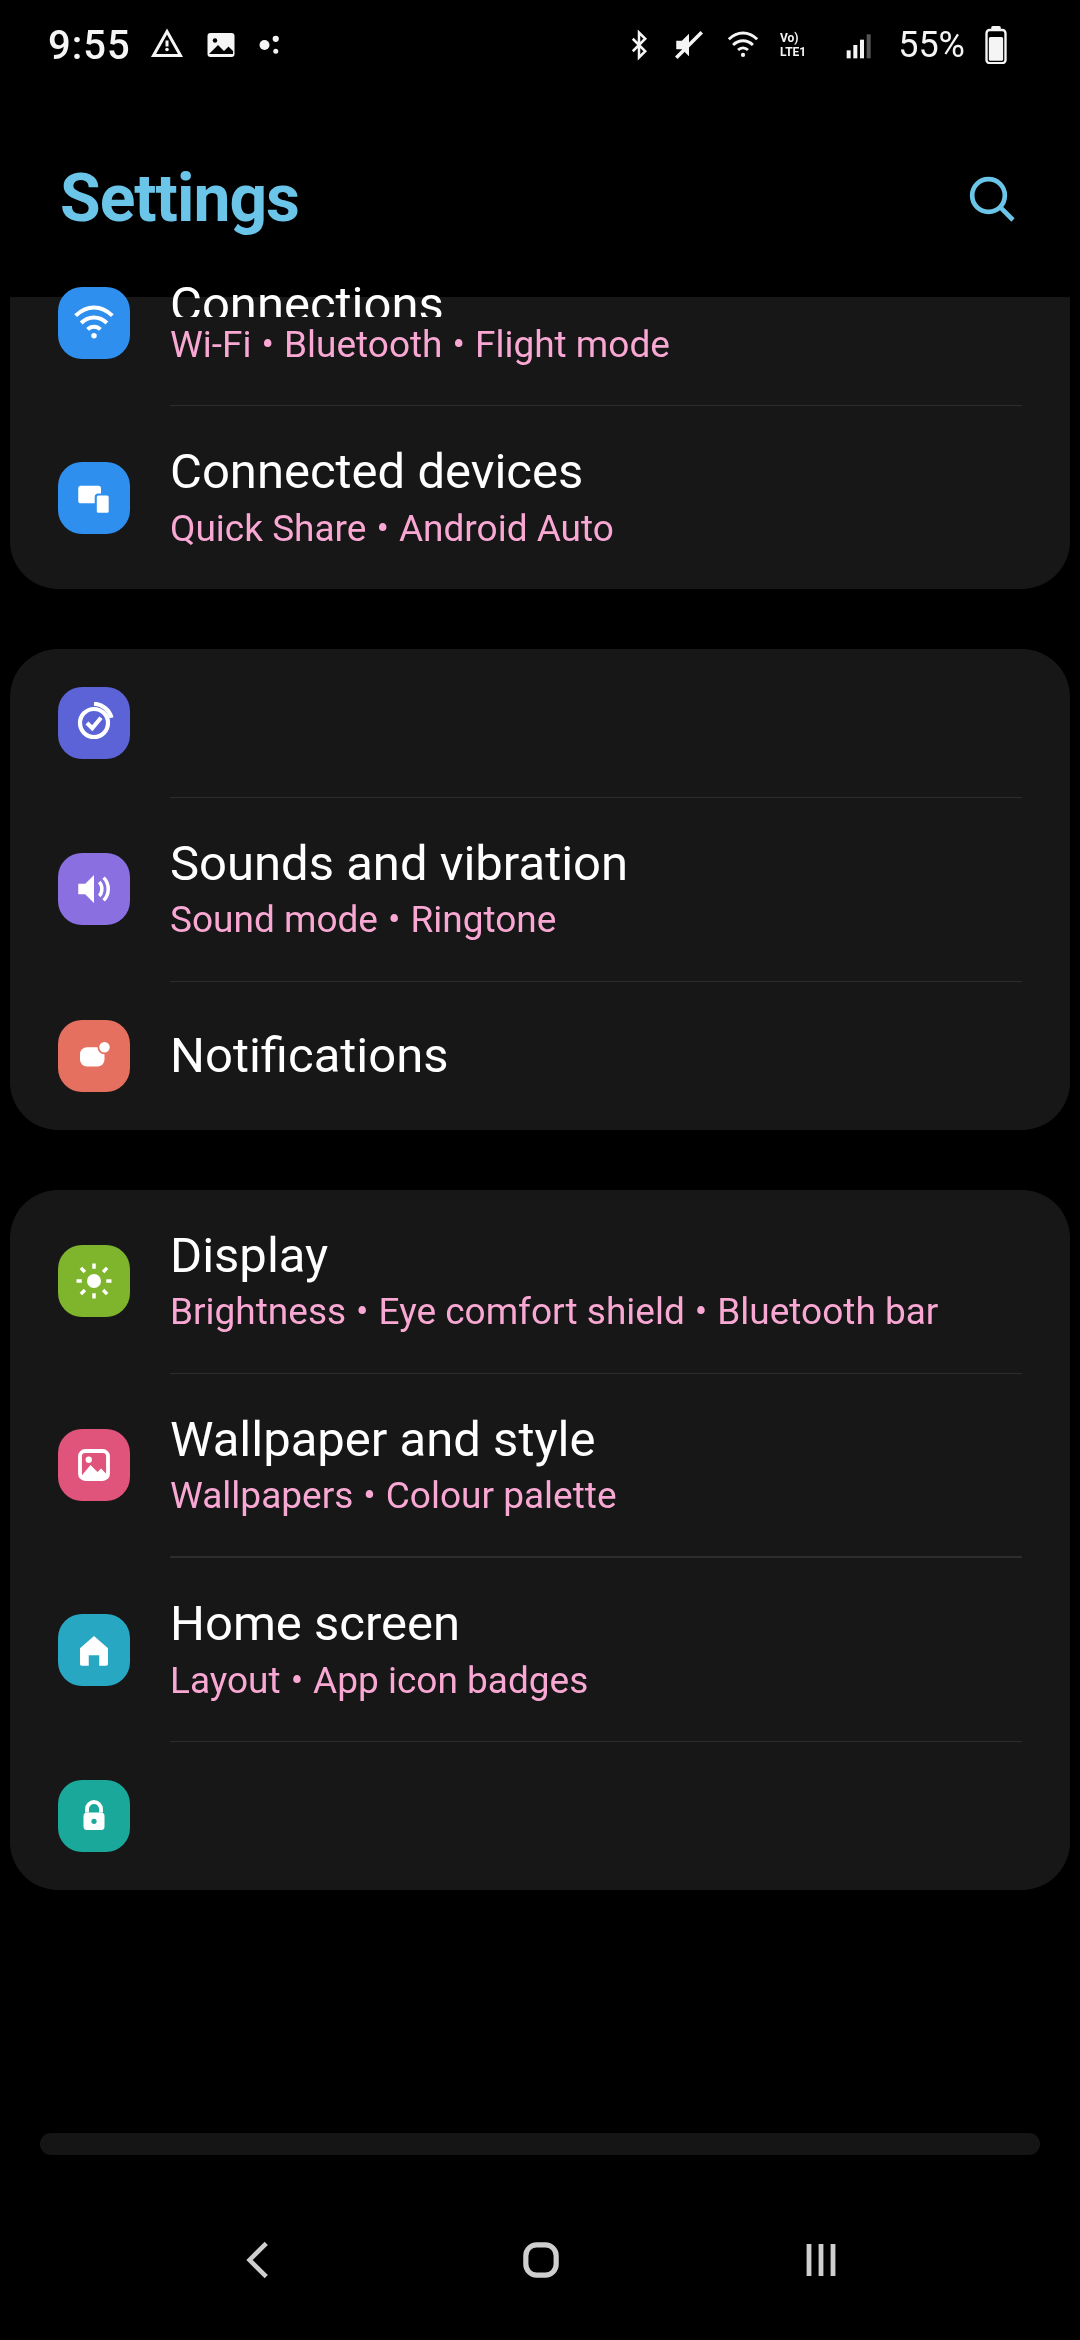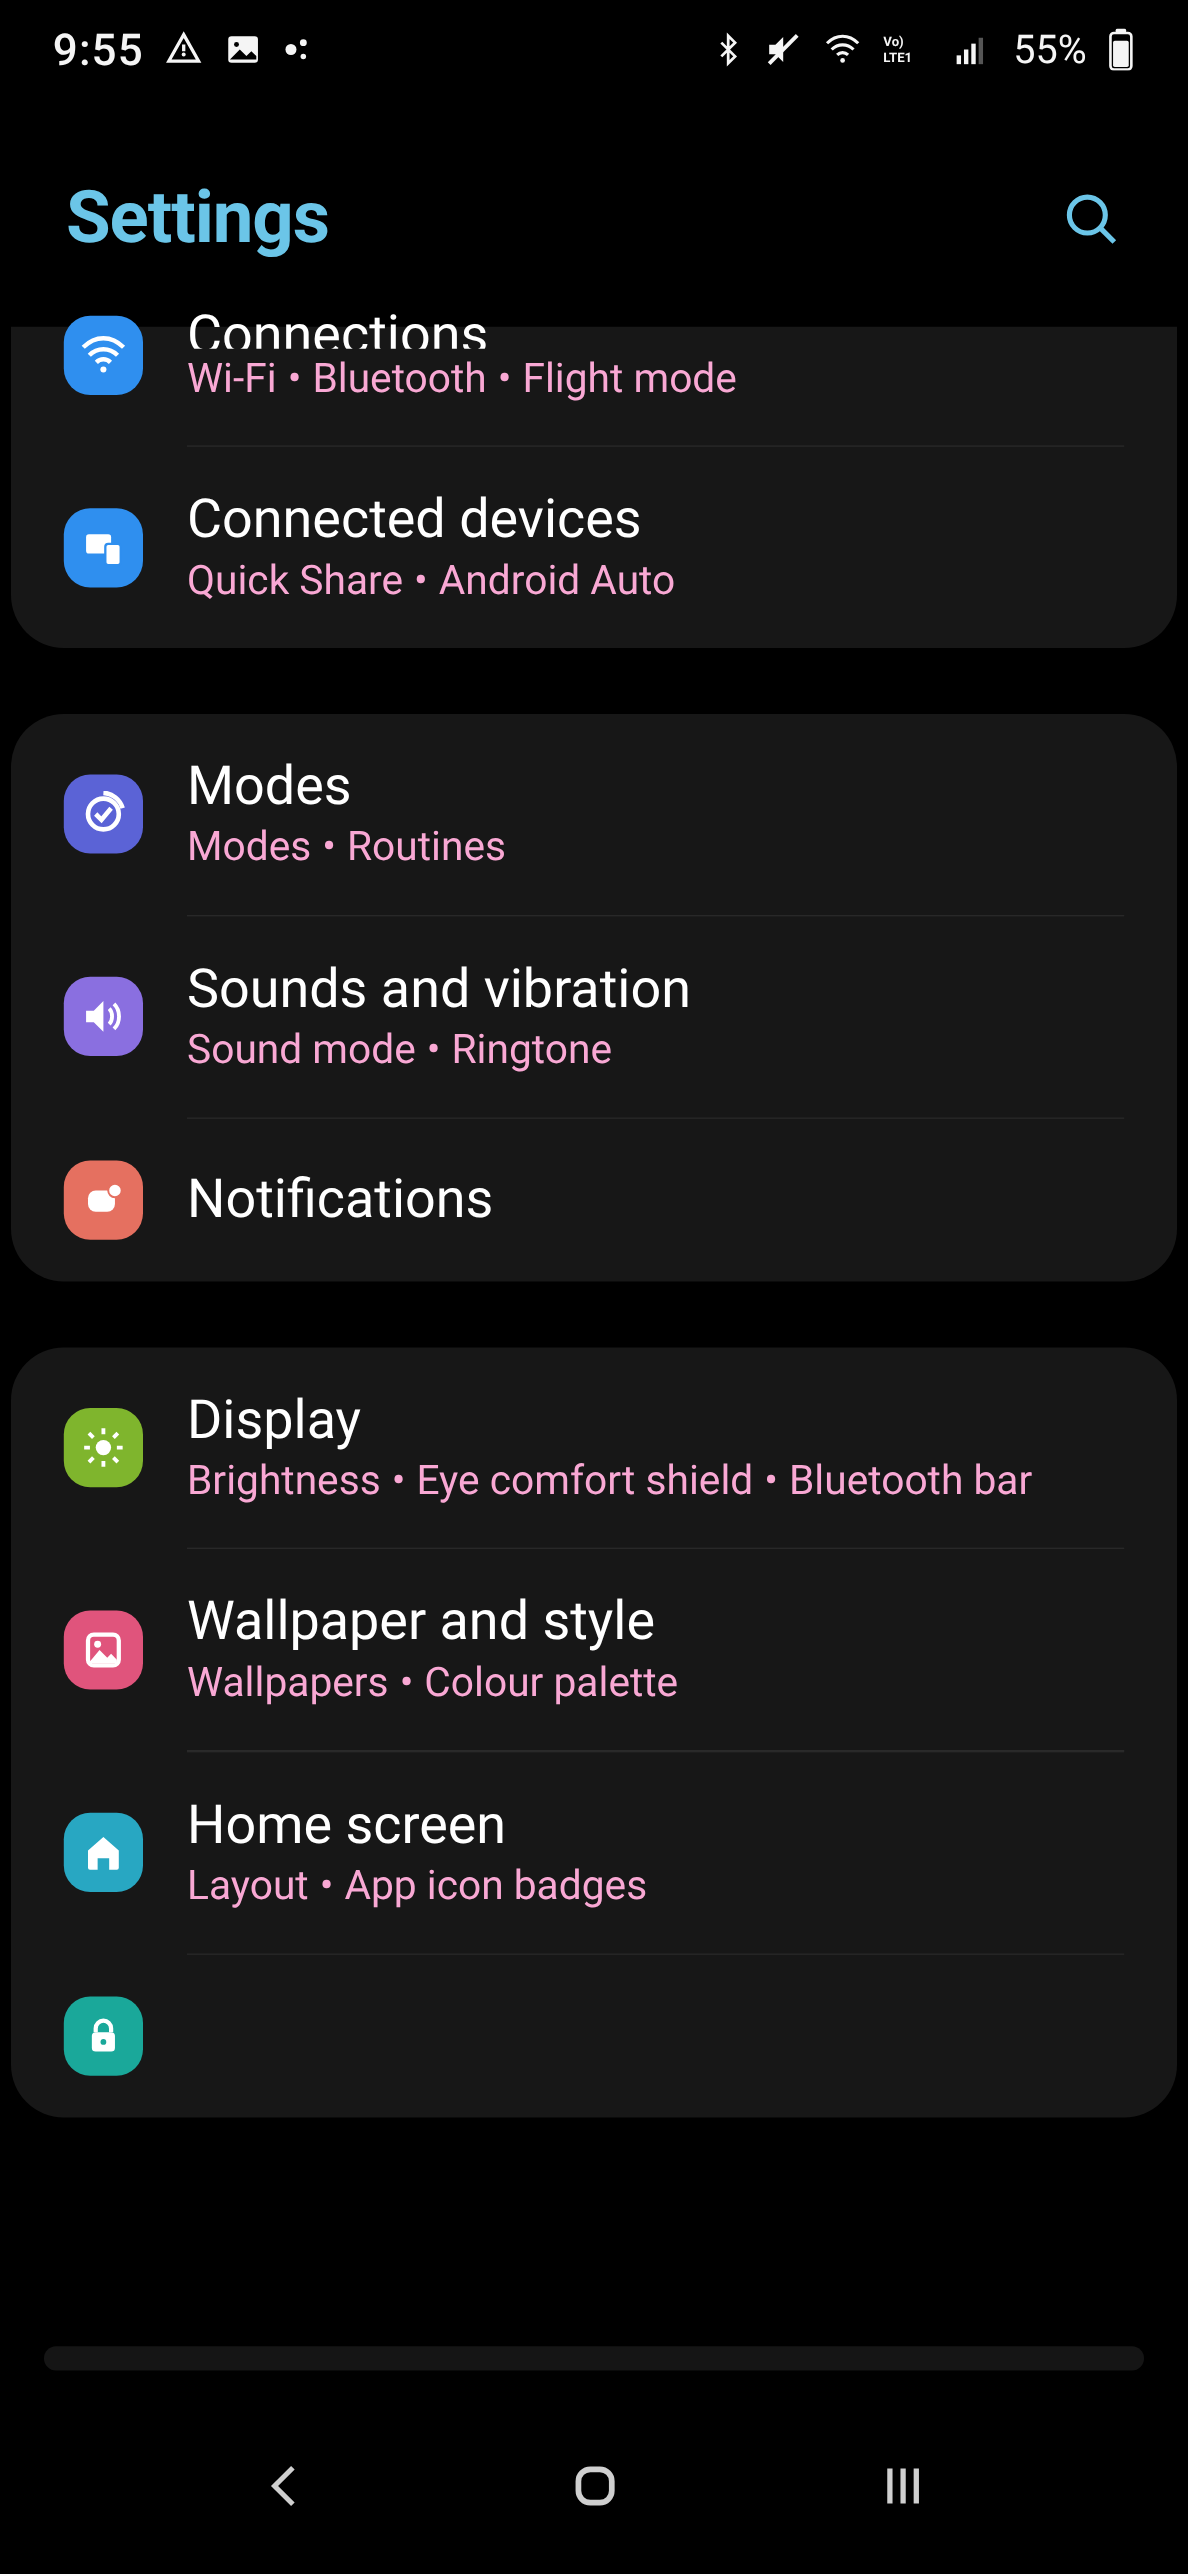--- a/index.html
+++ b/index.html
@@ -11,21 +11,21 @@
     overflow: hidden;
     color: #fff;
   }
 
   
   .status-bar {
     height: 90px;
     display: flex;
     align-items: center;
     justify-content: space-between;
-    padding: 0 48px 0 48px;
+    padding: 0 71px 0 48px;
   }
   .status-left, .status-right {
     display: flex;
     align-items: center;
     gap: 18px;
   }
   .status-time {
     font-size: 40px;
     font-weight: 500;
     color: #f5f5f5;
@@ -264,26 +264,20 @@
   </div>
 
   <div class="group">
     <div class="item">
       <div class="item-icon" style="background:#5b63d6">
         <svg width="42" height="42" viewBox="0 0 24 24" fill="none" stroke="#fff" stroke-width="2.4">
             <circle cx="12" cy="12" r="8"></circle>
             <path d="M8 12 L11 15 L16 9"></path>
             <path d="M12 1 A11 11 0 0 1 22 9"></path>
           </svg>
-      </div>
-      <div class="item-text">
-        <div class="item-title">Modes</div>
-        <div class="item-sub">
-          <span>Modes</span><span class="dot">•</span><span>Routines</span>
-        </div>
       </div>
     </div>
     <div class="divider"></div>
     <div class="item">
       <div class="item-icon" style="background:#8a6fe0">
         <svg width="42" height="42" viewBox="0 0 24 24" fill="#fff">
             <path d="M3 9v6h4l5 5V4L7 9H3z"></path>
             <path d="M15 8 C17 10 17 14 15 16" fill="none" stroke="#fff" stroke-width="2"></path>
             <path d="M17.5 5.5 C21 9 21 15 17.5 18.5" fill="none" stroke="#fff" stroke-width="2"></path>
           </svg>

